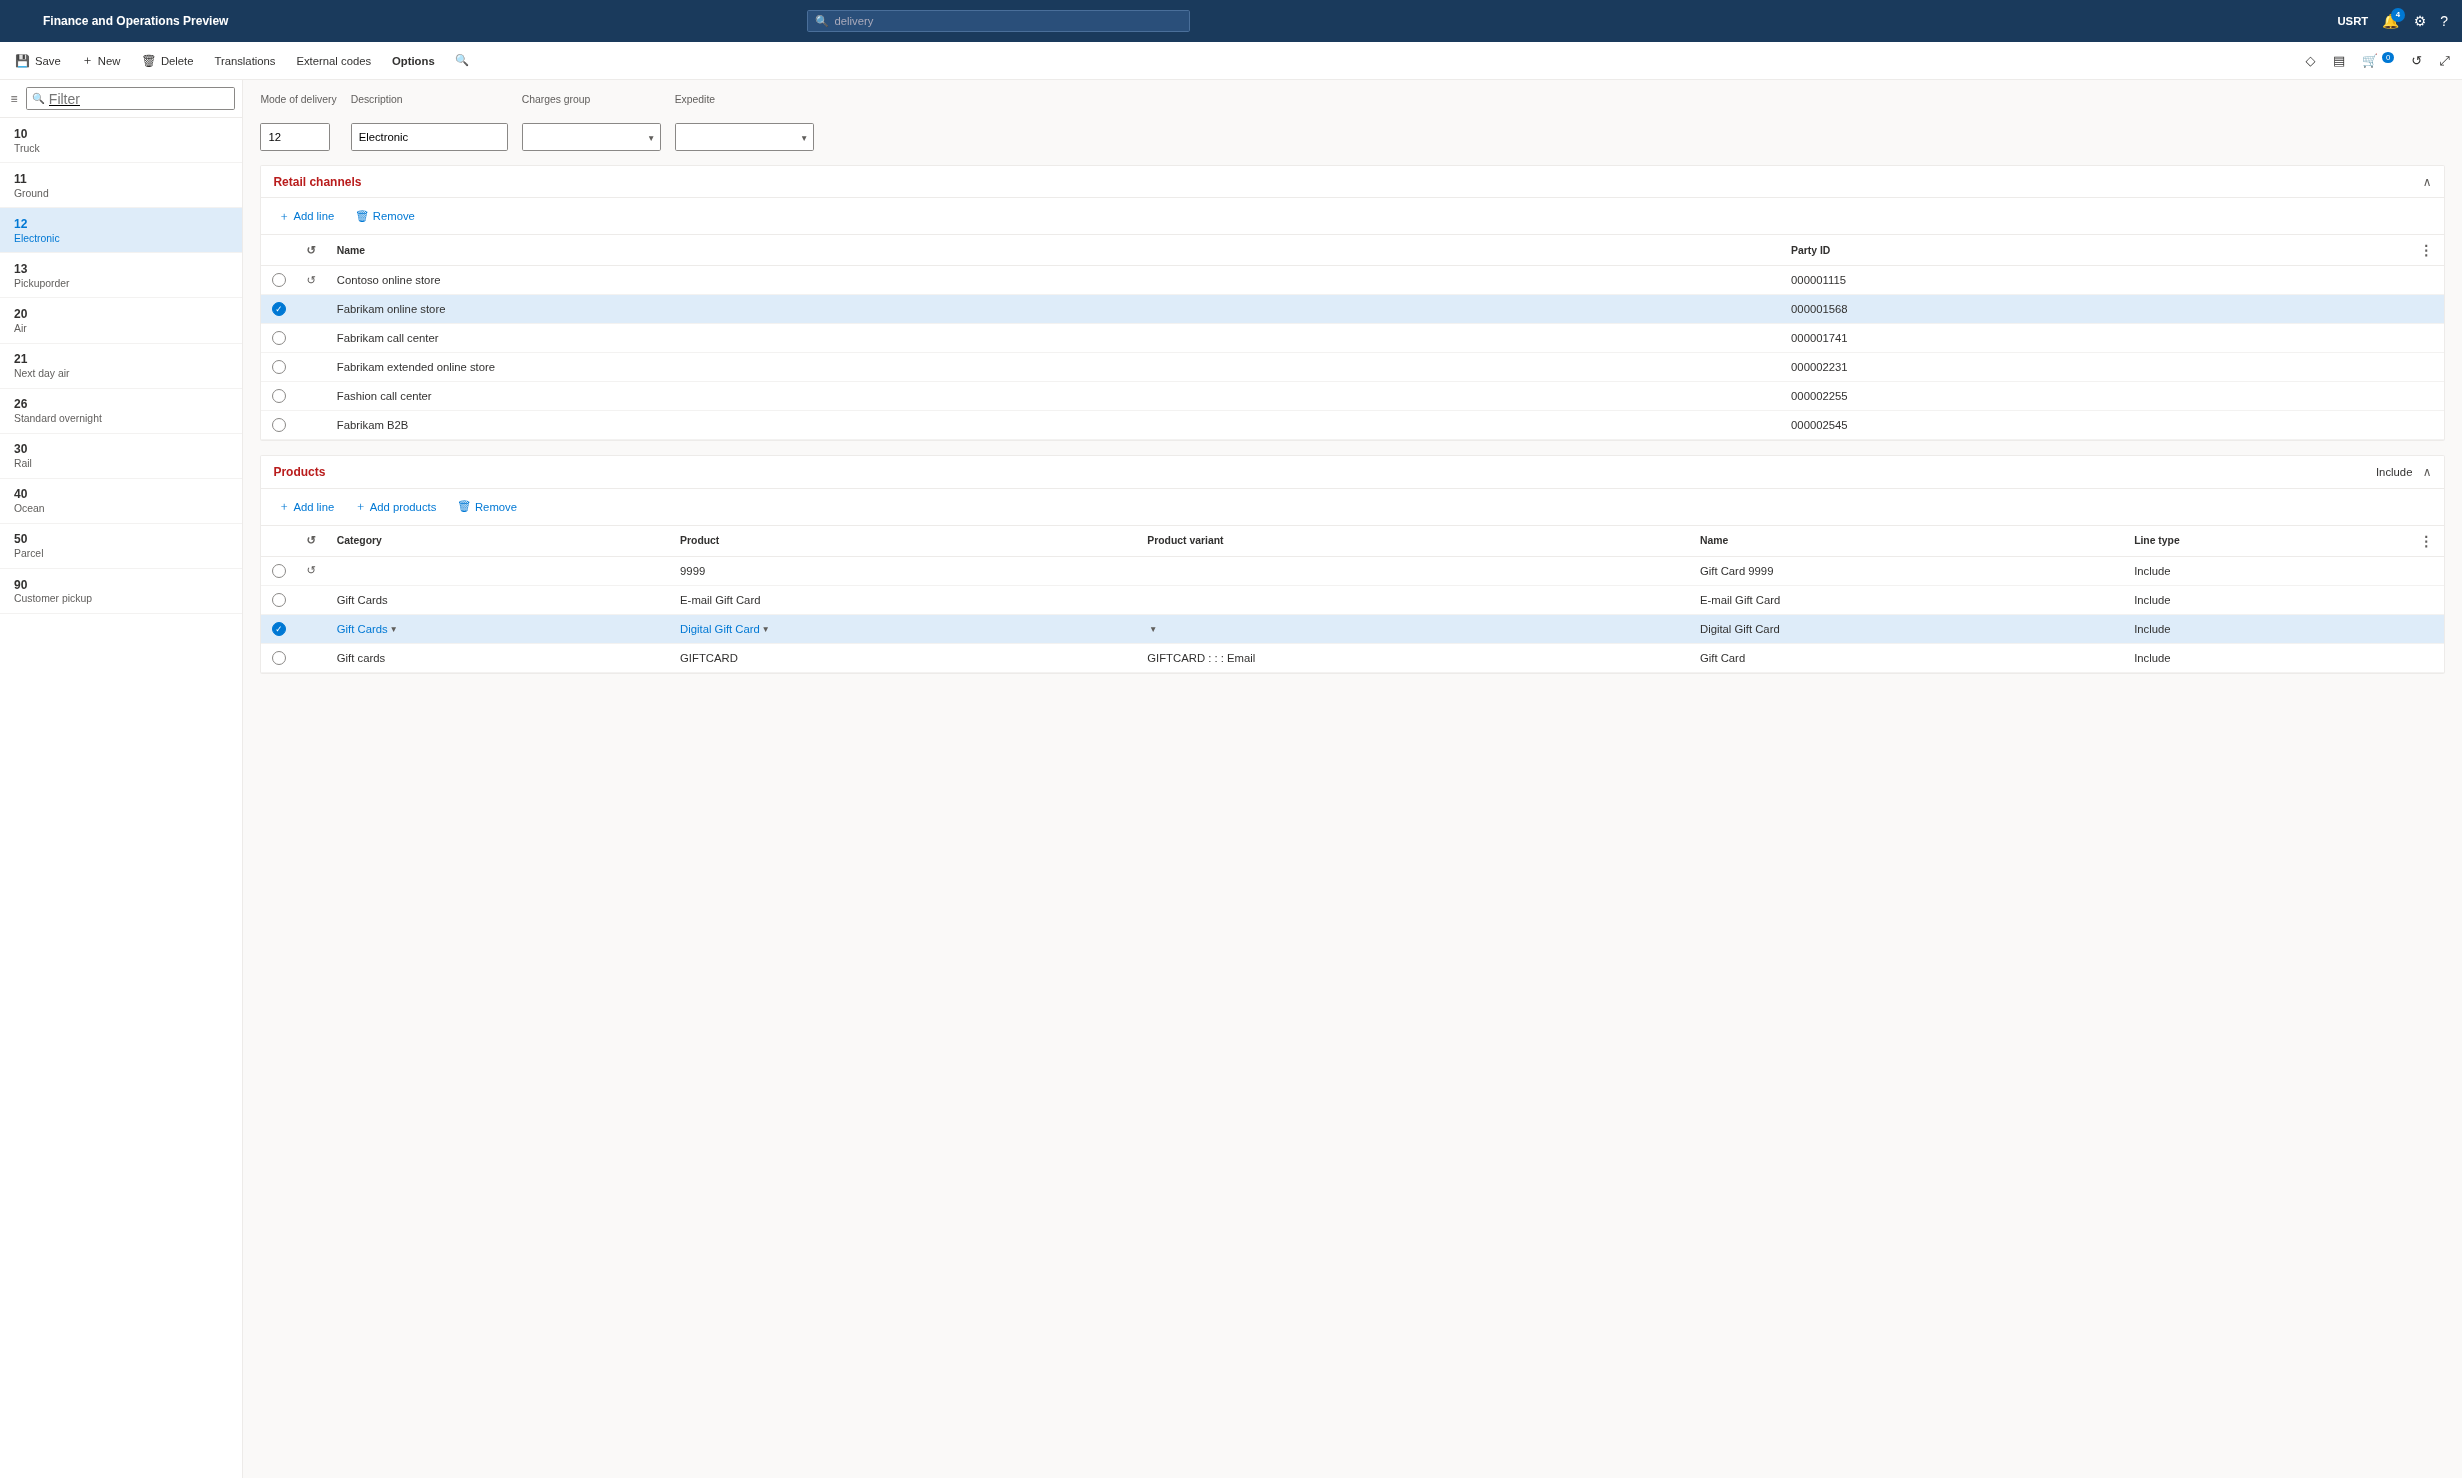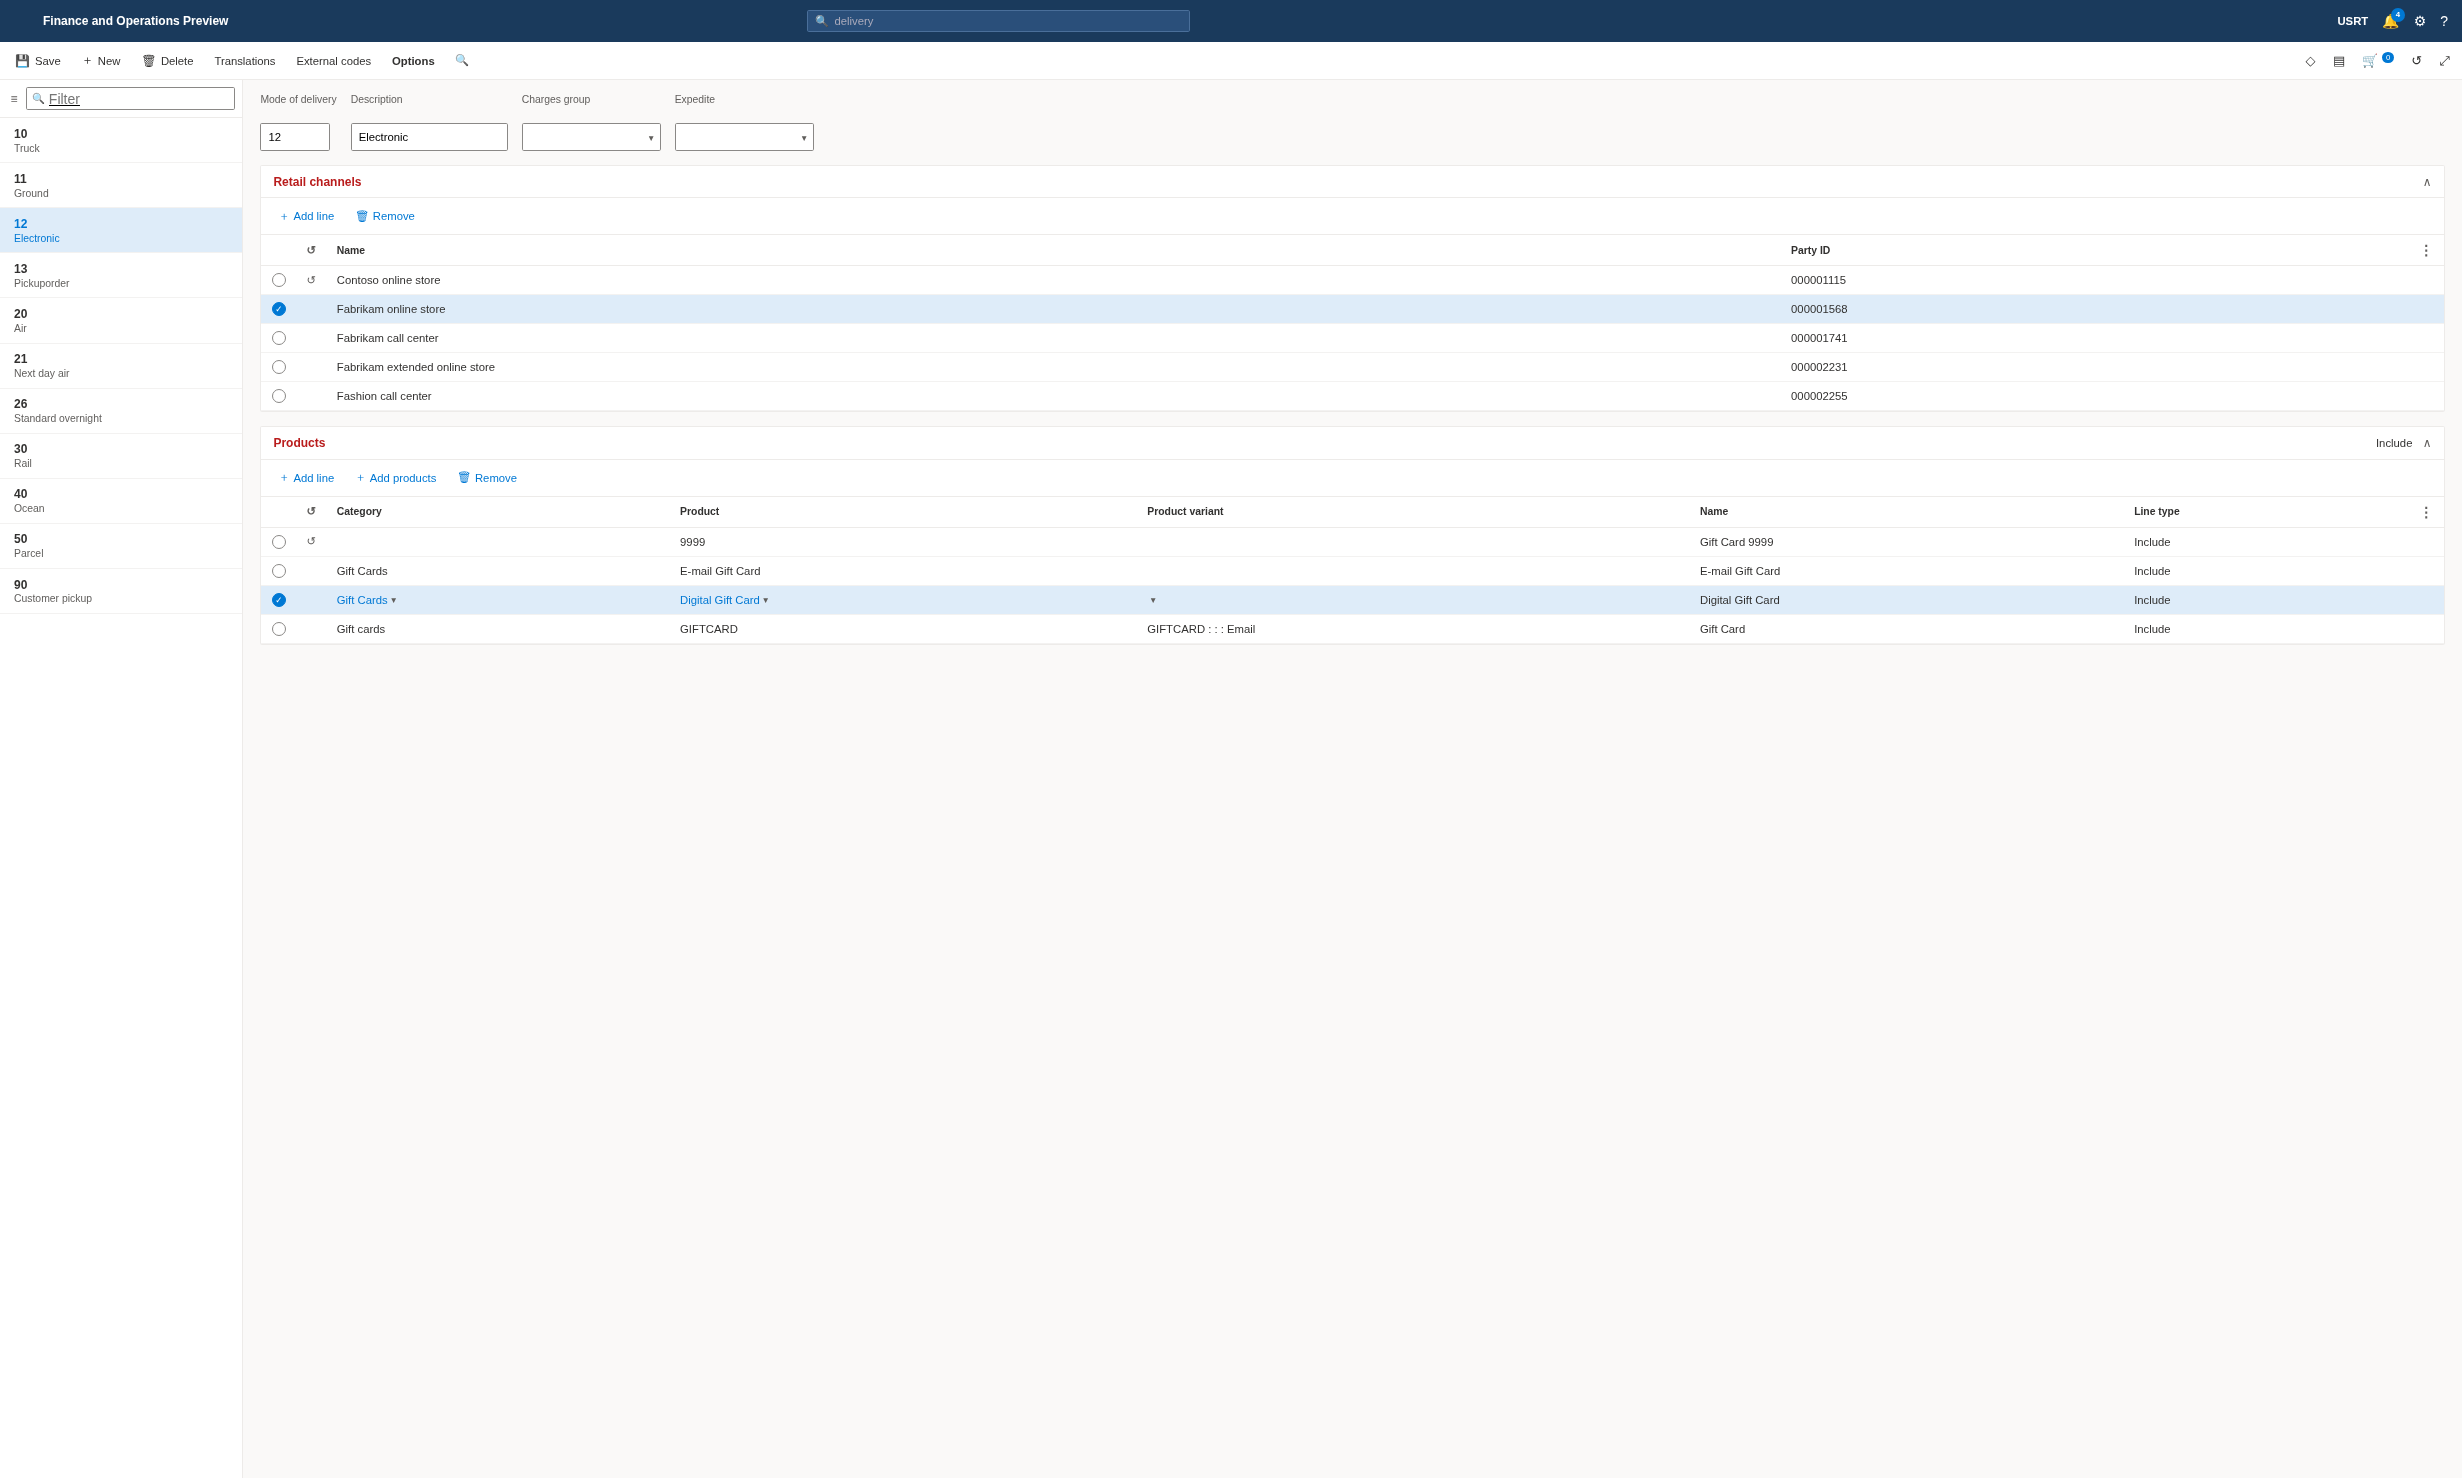--- a/index.html
+++ b/index.html
@@ -520,20 +520,31 @@
     <td class="row-select-col">
       <span class="row-radio "></span>
     </td>
     <td class="row-refresh-col">
       
     </td>
     <td>Fashion call center</td>
     <td>000002255</td>
     <td></td>
   </tr>
+            <tr class="">
+    <td class="row-select-col">
+      <span class="row-radio "></span>
+    </td>
+    <td class="row-refresh-col">
+      
+    </td>
+    <td>Fabrikam B2B</td>
+    <td>000002545</td>
+    <td></td>
+  </tr>
           </tbody>
       </table>
     </div>
 
     <div class="panel-card">
       <div class="panel-header">
         <span class="panel-header-title">Products</span>
         <div style="display:flex;align-items:center;gap:10.4px;">
           <span class="include-label">Include</span>
           <button class="panel-collapse-btn">∧</button>

